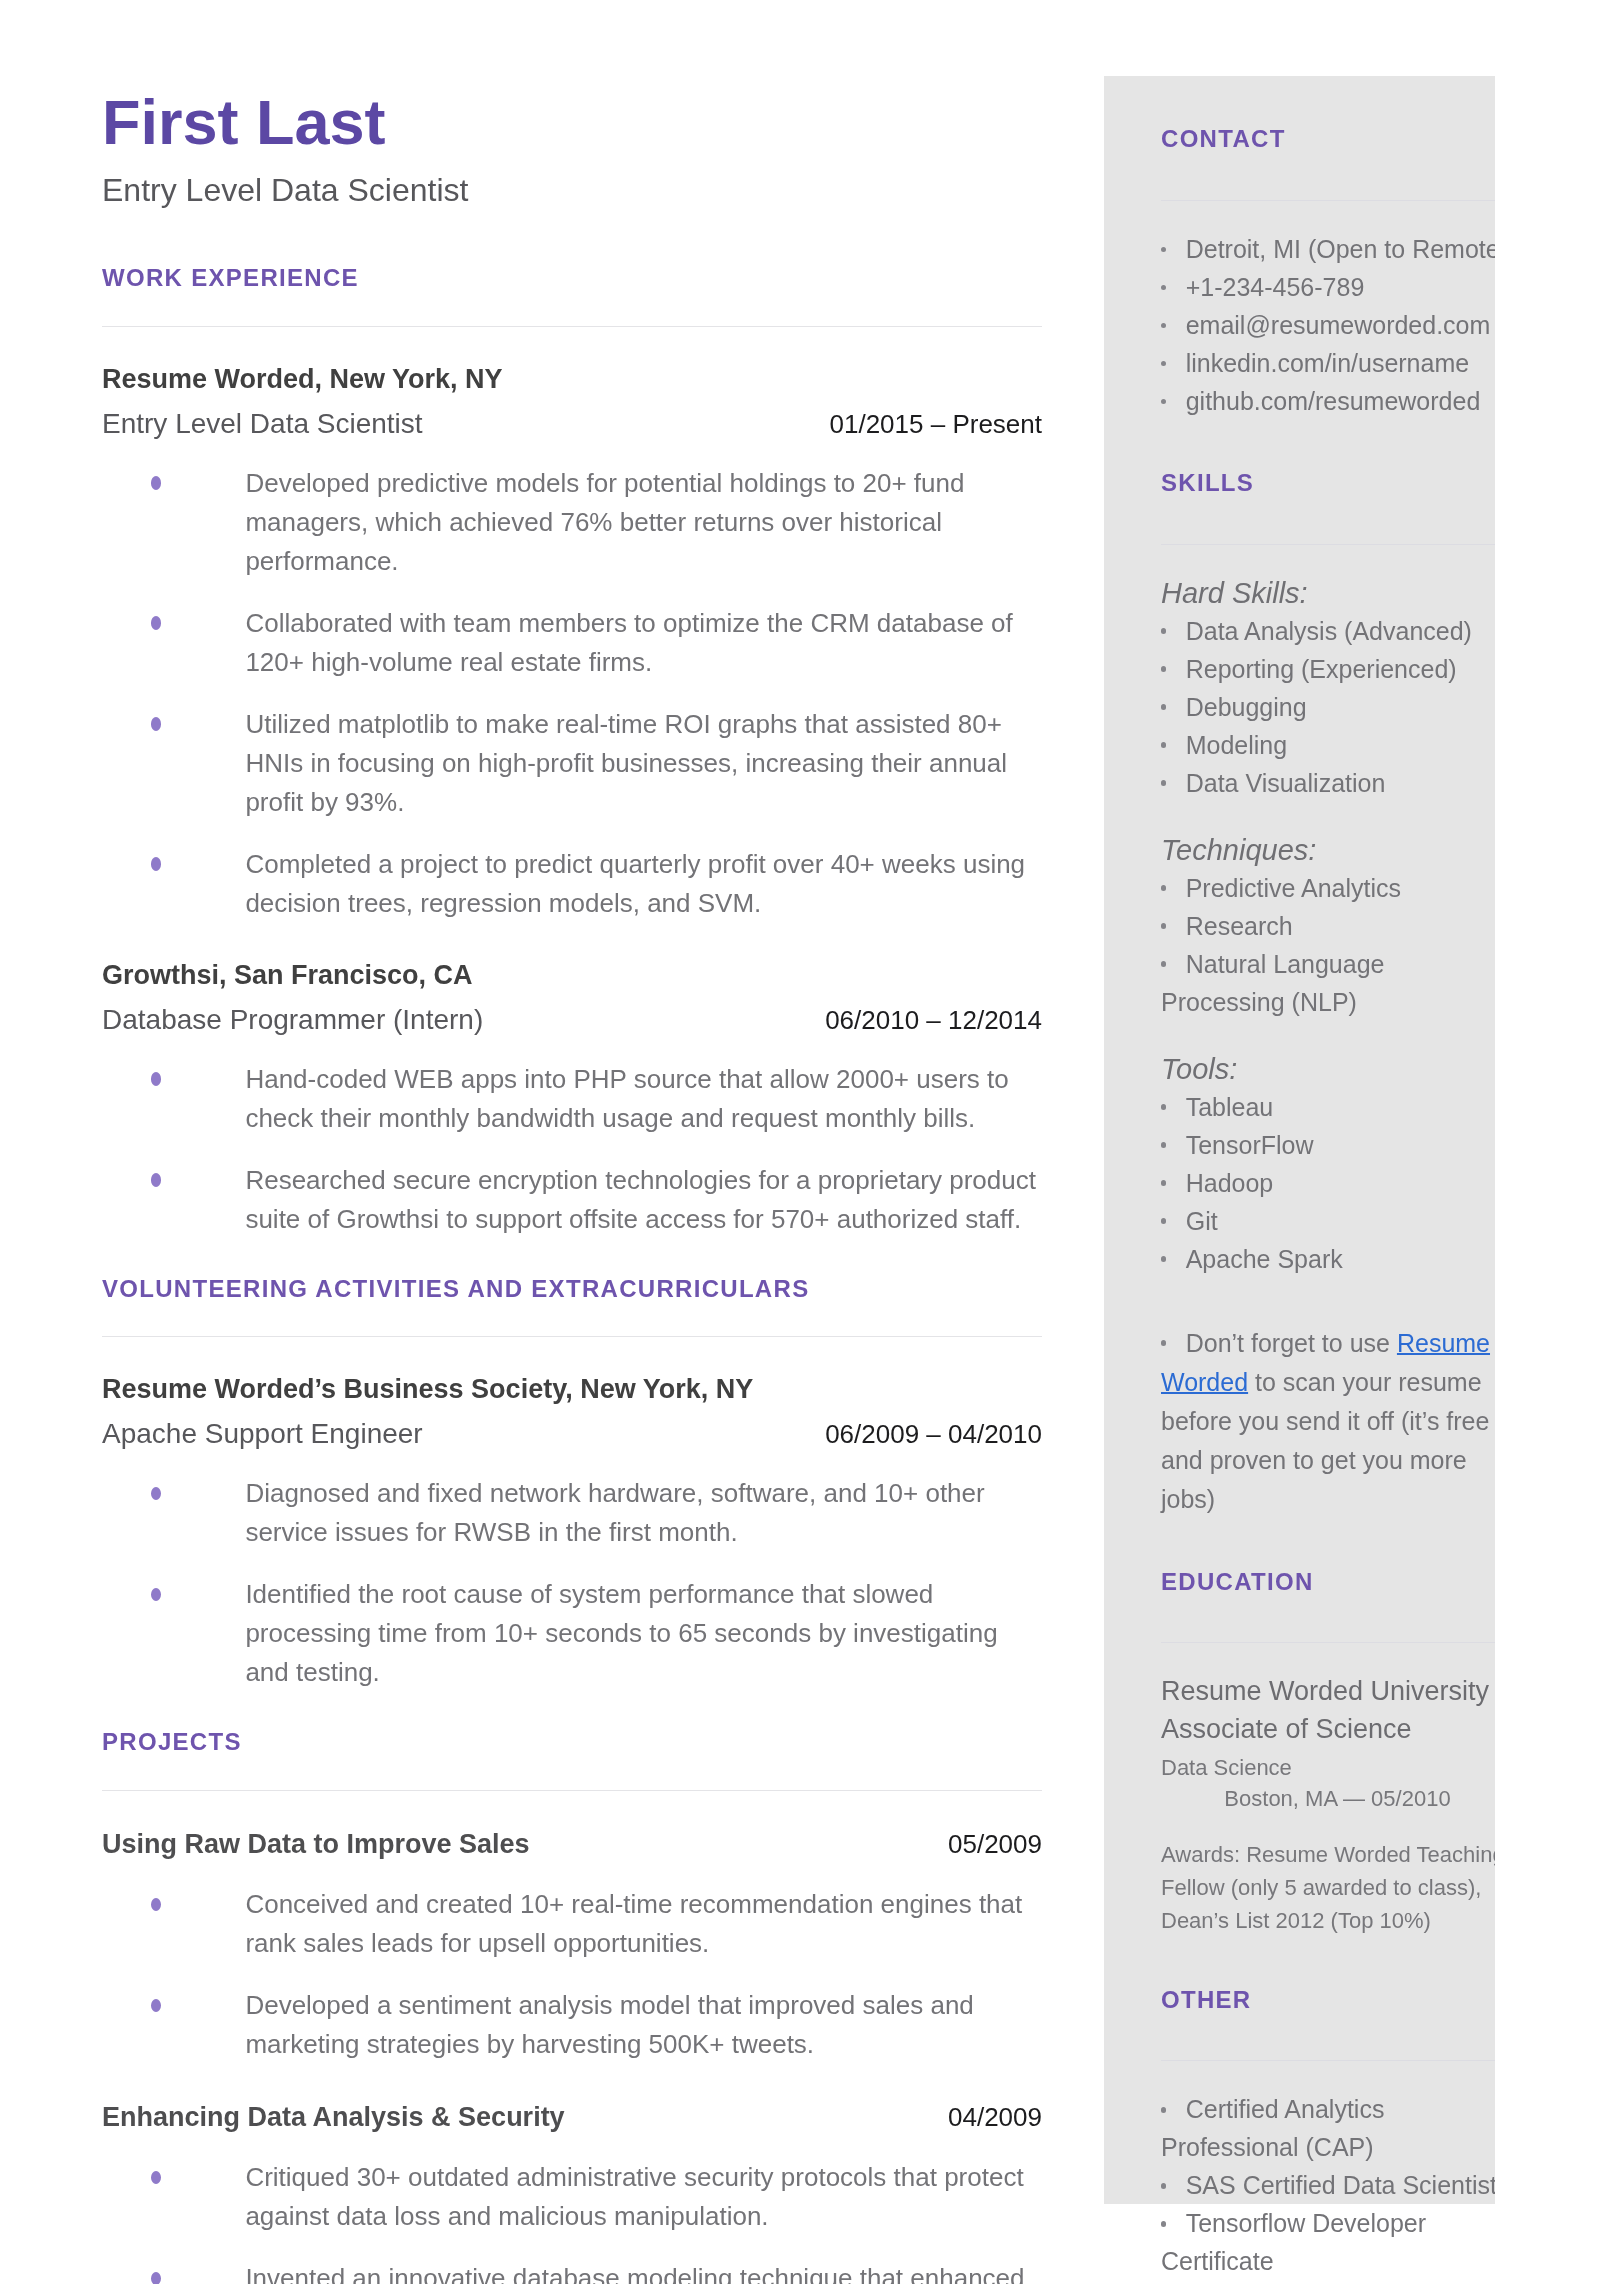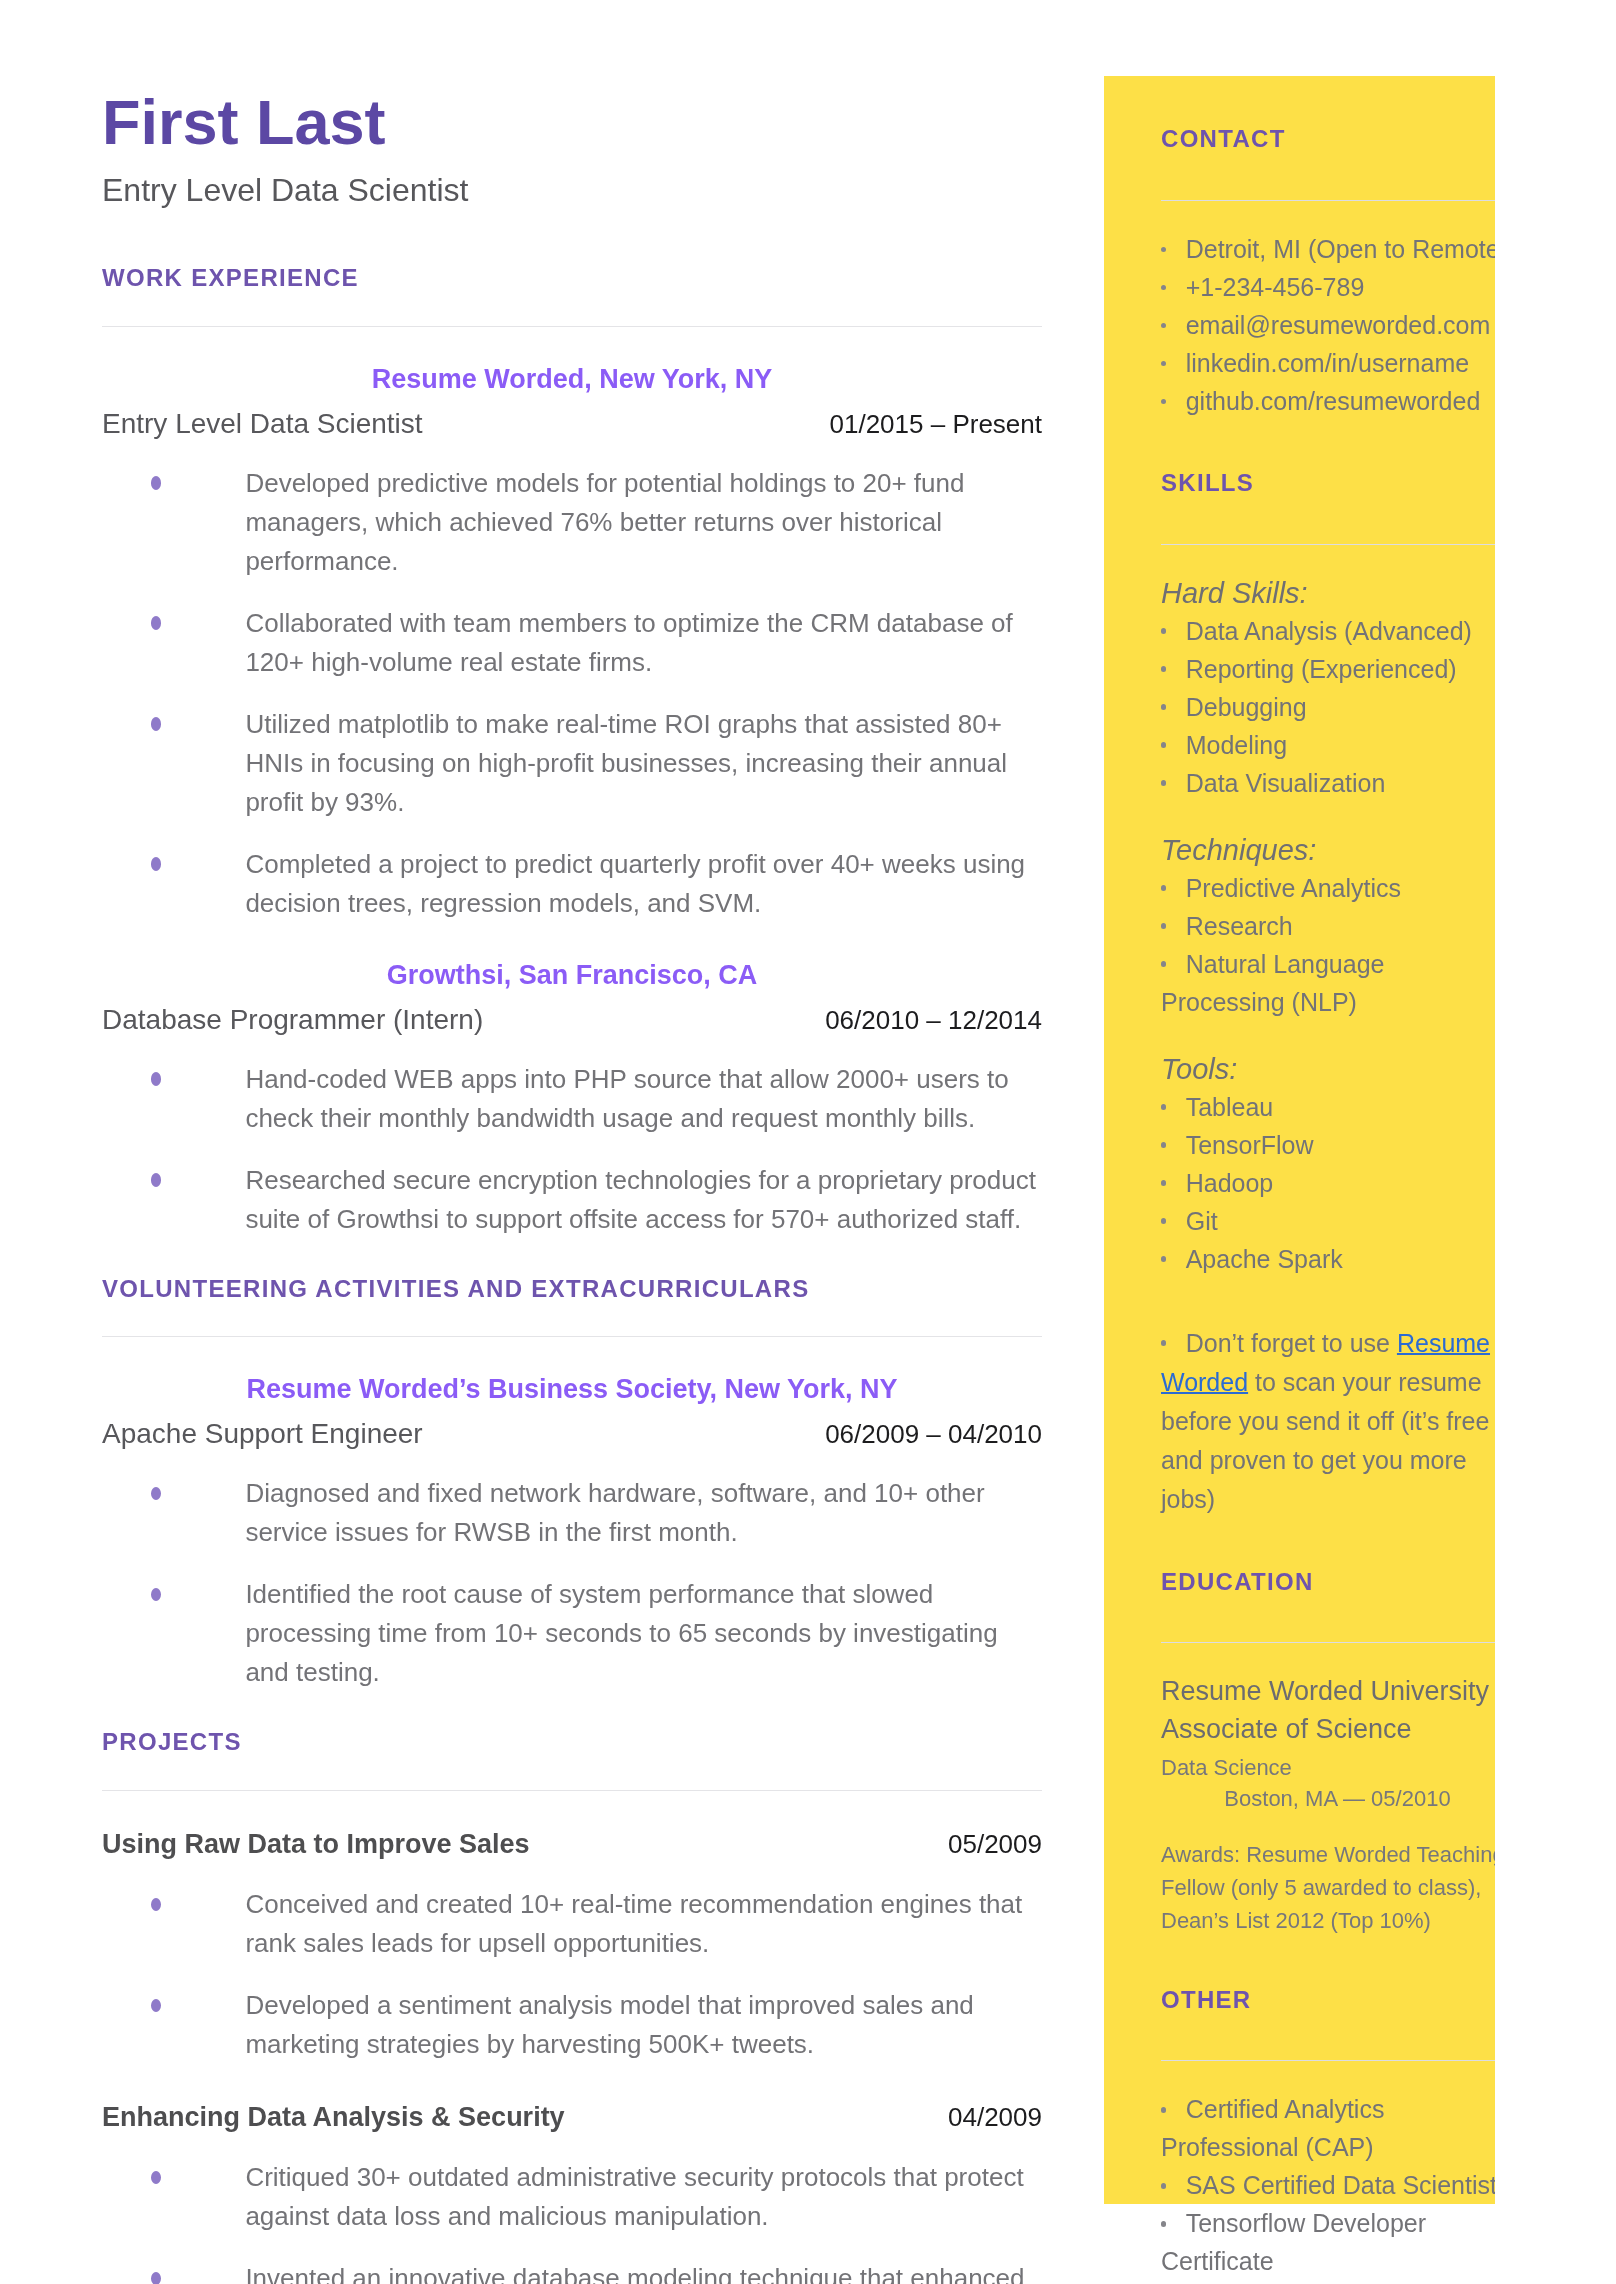--- a/index.html
+++ b/index.html
@@ -48,22 +48,21 @@
   .rule {
     margin-top: 33px;
     border-top: 1.3px solid #e4e4e7;
     height: 0;
   }
   .m-entry { margin-top: 36px; }
   .company {
     font-size: 27px;
     line-height: 1.25;
     font-weight: bold;
-    color: #8b5cf6;
-    text-align: center;
+    color: #404040;
   }
   .role-row {
     display: flex;
     justify-content: space-between;
     align-items: baseline;
     margin-top: 9px;
   }
   .role { font-size: 28px; line-height: 1.25; color: #57575b; }
   .proj-name { font-size: 27px; line-height: 1.3; font-weight: bold; color: #4e4e50; }
   .dates { font-size: 26px; line-height: 1.25; color: #1c1c1e; }
@@ -88,21 +87,21 @@
   }
   .btext { margin-left: 36px; }
 
   
   .sidebar {
     position: absolute;
     left: 1104px;
     top: 76px;
     width: 456px;
     height: 2128px;
-    background: #fde047;
+    background: #e5e5e5;
     padding: 49px 46px 0 57px;
   }
   .s-section { margin-top: 49px; }
   .s-section.first { margin-top: 0; }
   .s-section h3 {
     margin: 0;
     font-size: 24px;
     line-height: 1.2;
     font-weight: bold;
     letter-spacing: 1.3px;

